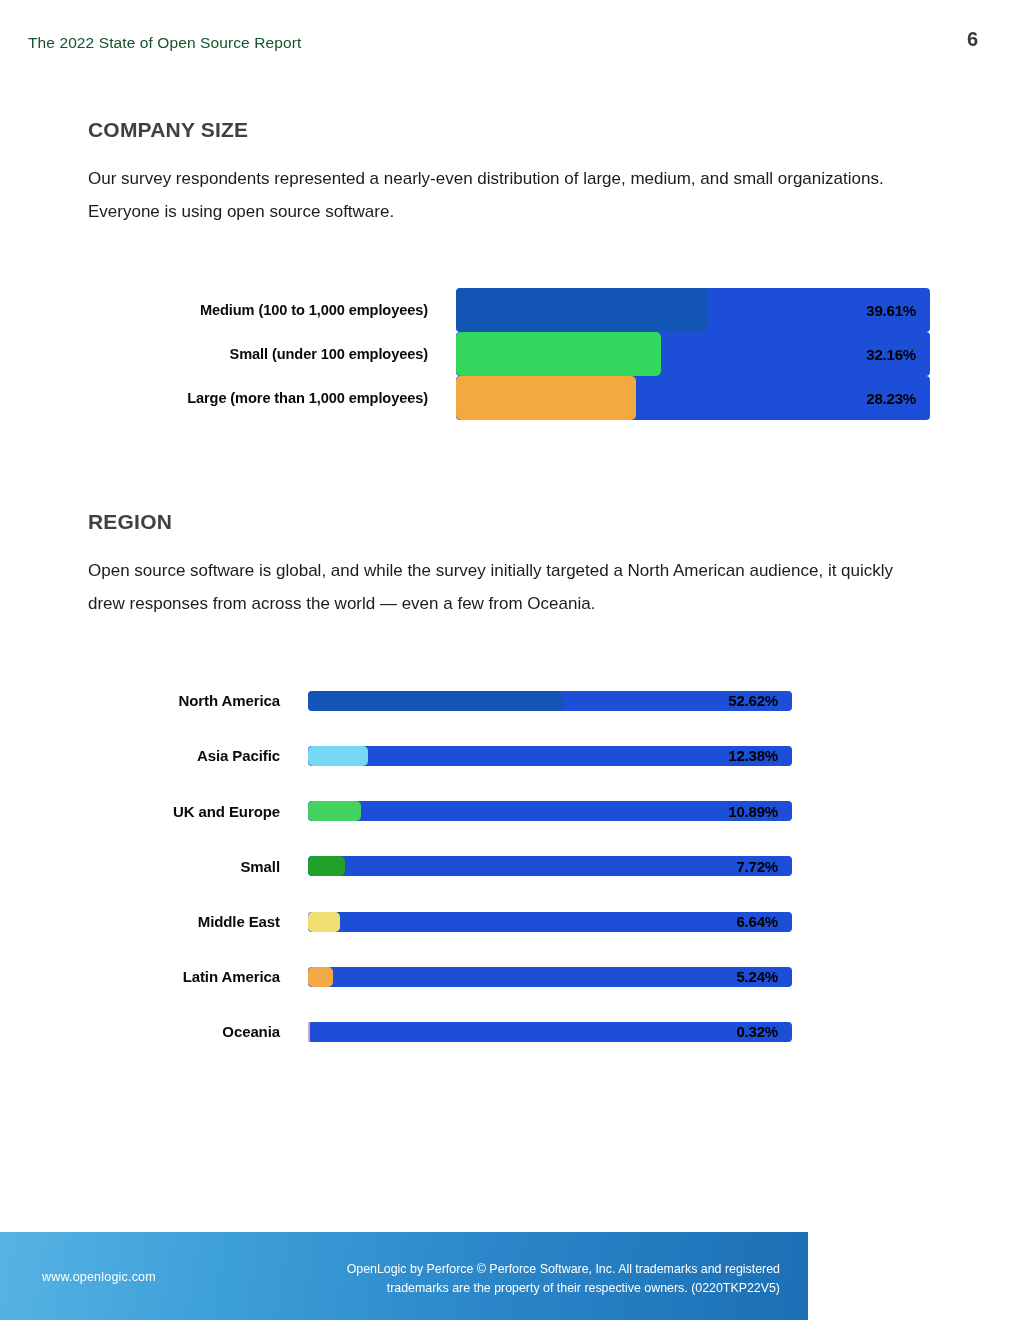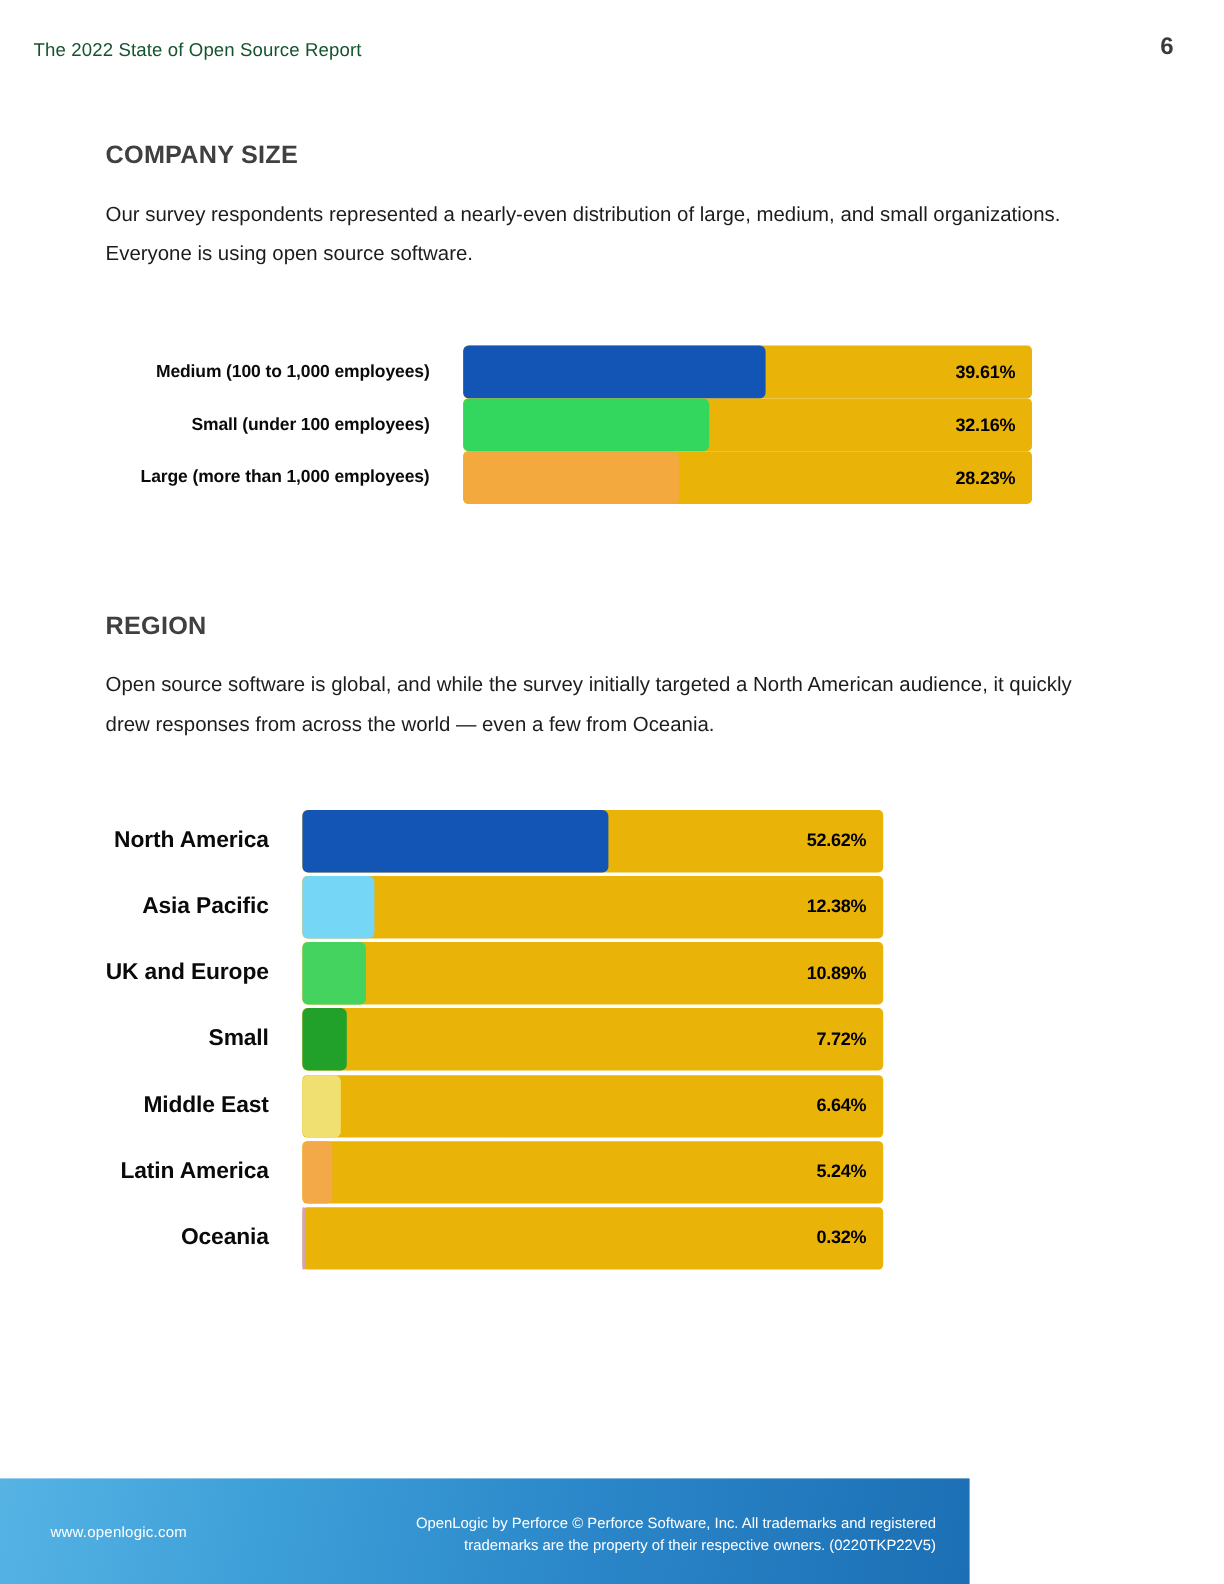--- a/index.html
+++ b/index.html
@@ -93,21 +93,21 @@
     color: #0a0a0a;
     letter-spacing: -.1px;
     white-space: nowrap;
     flex: 0 0 auto;
     padding-right: 28px;
     box-sizing: border-box;
   }
 
   .bar-track {
     position: relative;
-    background: #eab308;
+    background: #1d4ed8;
     border-radius: 4px;
     flex: 0 0 auto;
     display: flex;
     align-items: center;
   }
 
   .bar-fill {
     position: absolute;
     left: 0;
     top: 0;
@@ -118,27 +118,27 @@
   .bar-value {
     position: absolute;
     right: 14px;
     font-size: 15px;
     font-weight: 700;
     color: #000000;
     letter-spacing: -.2px;
   }
 
   
-  #chart-company .bar-label { width: 386px; font-size: 14.6px; }
+  #chart-company .bar-label { width: 456px; font-size: 14.6px; }
   #chart-company .bar-track { width: 474px; height: 44px; }
   #chart-company .bar-row + .bar-row { margin-top: 0px; }
 
   
-  #chart-region .bar-label { width: 252px; font-size: 19px; padding-right: 28px; }
-  #chart-region .bar-track { width: 484px; height: 52px; }
+  #chart-region .bar-label { width: 308px; font-size: 15px; padding-right: 28px; }
+  #chart-region .bar-track { width: 484px; height: 20px; }
   #chart-region .bar-row { height: 45.6px; }
 
   
   .page-footer {
     position: absolute;
     left: 0;
     bottom: 0;
     width: 808px;
     height: 88px;
     background: linear-gradient(100deg, #56b3e4 0%, #3d9fd8 28%, #2b87c9 60%, #1c6fb4 100%);

